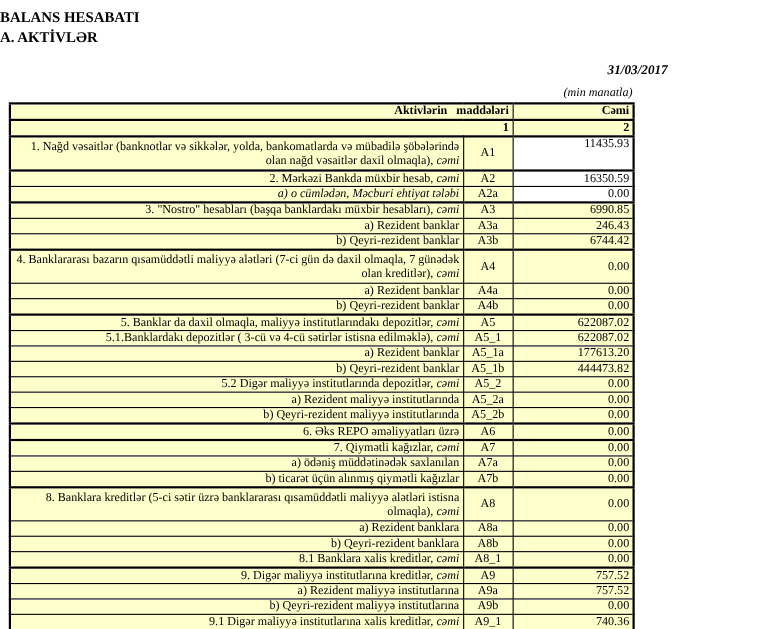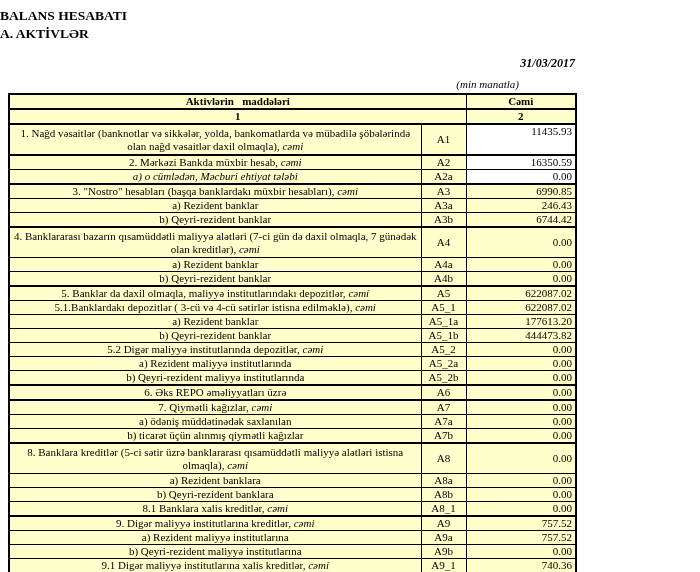--- a/index.html
+++ b/index.html
@@ -20,56 +20,56 @@
     margin-top: 7px;
     width: 584px;
   }
   .report-date {
     width: 575px;
     text-align: right;
     font-style: italic;
     font-weight: bold;
     font-size: 12px;
     margin-top: 13px;
+    margin-left: 32px;
   }
   .unit-note {
-    width: 499px;
+    width: 575px;
     text-align: right;
     font-style: italic;
     font-size: 11px;
     margin-top: 7px;
-    padding-left: 20px;
   }
   table.balance {
     border-collapse: collapse;
     table-layout: fixed;
     margin: 3px 0 0 8px;
     width: 567px;
     font-size: 11px;
     border: 2px solid #000;
   }
   .balance th, .balance td {
     border: 1px solid #000;
     background: #FFFFCC;
     padding: 0 3px;
     height: 13px;
     line-height: 12.5px;
     overflow: hidden;
     font-weight: normal;
   }
   .balance thead th {
-    text-align: center;
+    text-align: right;
     font-weight: bold;
     border-top-width: 2px;
     border-bottom-width: 2px;
     white-space: pre;
   }
   tr.major td { border-top-width: 2px; }
   tr.tall td { height: 29px; }
-  td.cell-label { text-align: center; font-family: Liberation Serif, serif; }
+  td.cell-label { text-align: right; font-family: Liberation Serif, serif; }
   td.cell-label.indent { }
   td.cell-label.italic-all { font-style: italic; }
   td.cell-code { text-align: center; }
   td.cell-value { text-align: right; }
   td.white-bg { background: #ffffff; }
   td.vtop { vertical-align: top; margin-left: 28px; }
   i.suffix { font-style: italic; }
 </style>
 </head>
 <body>

